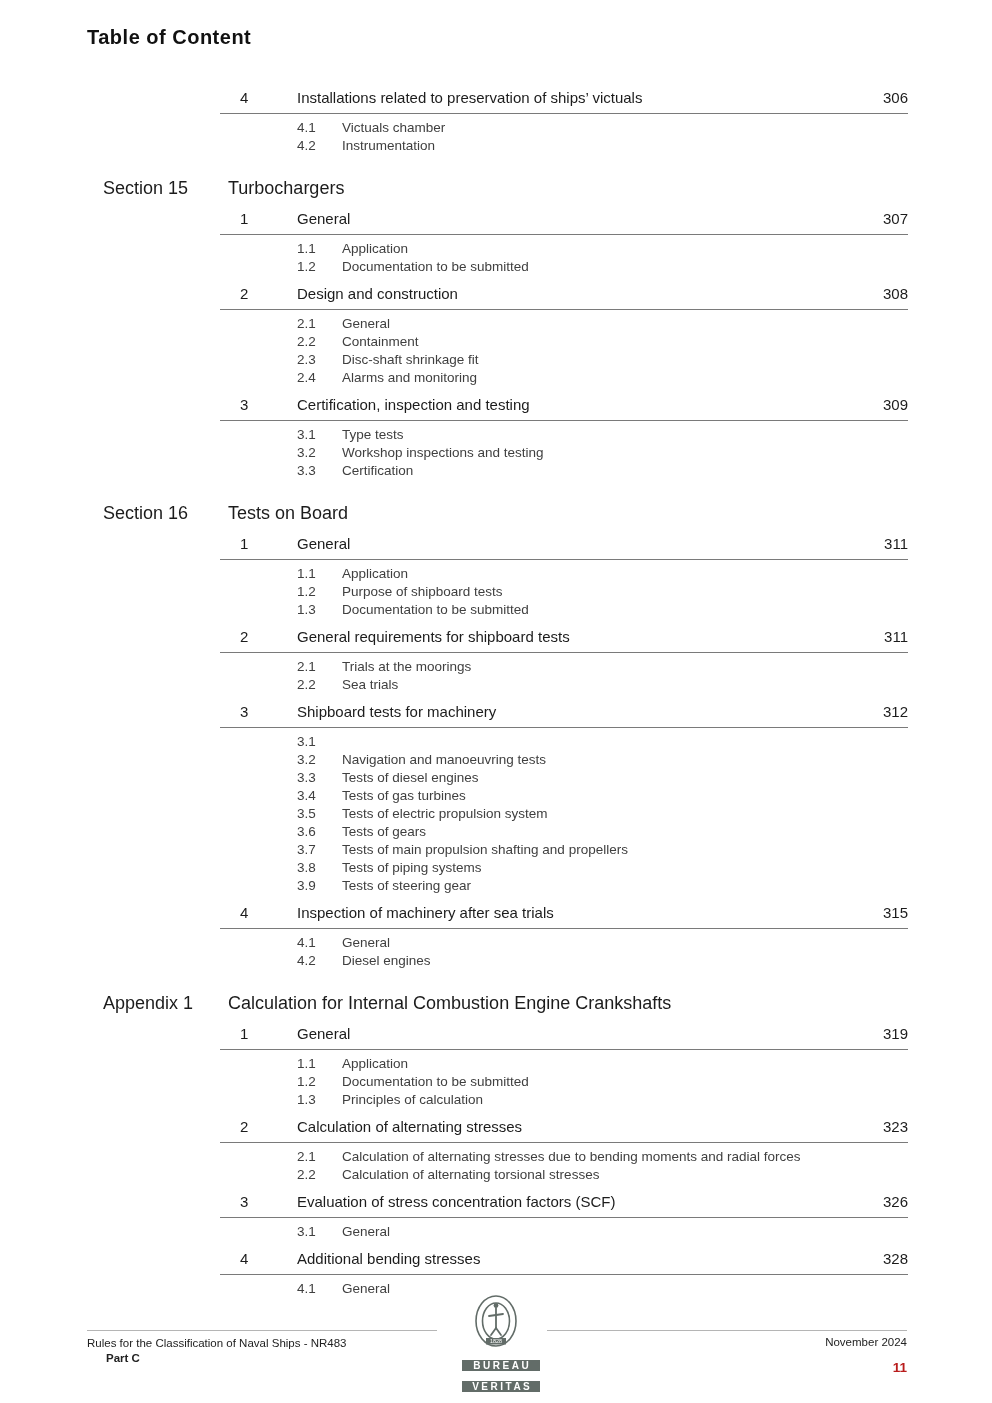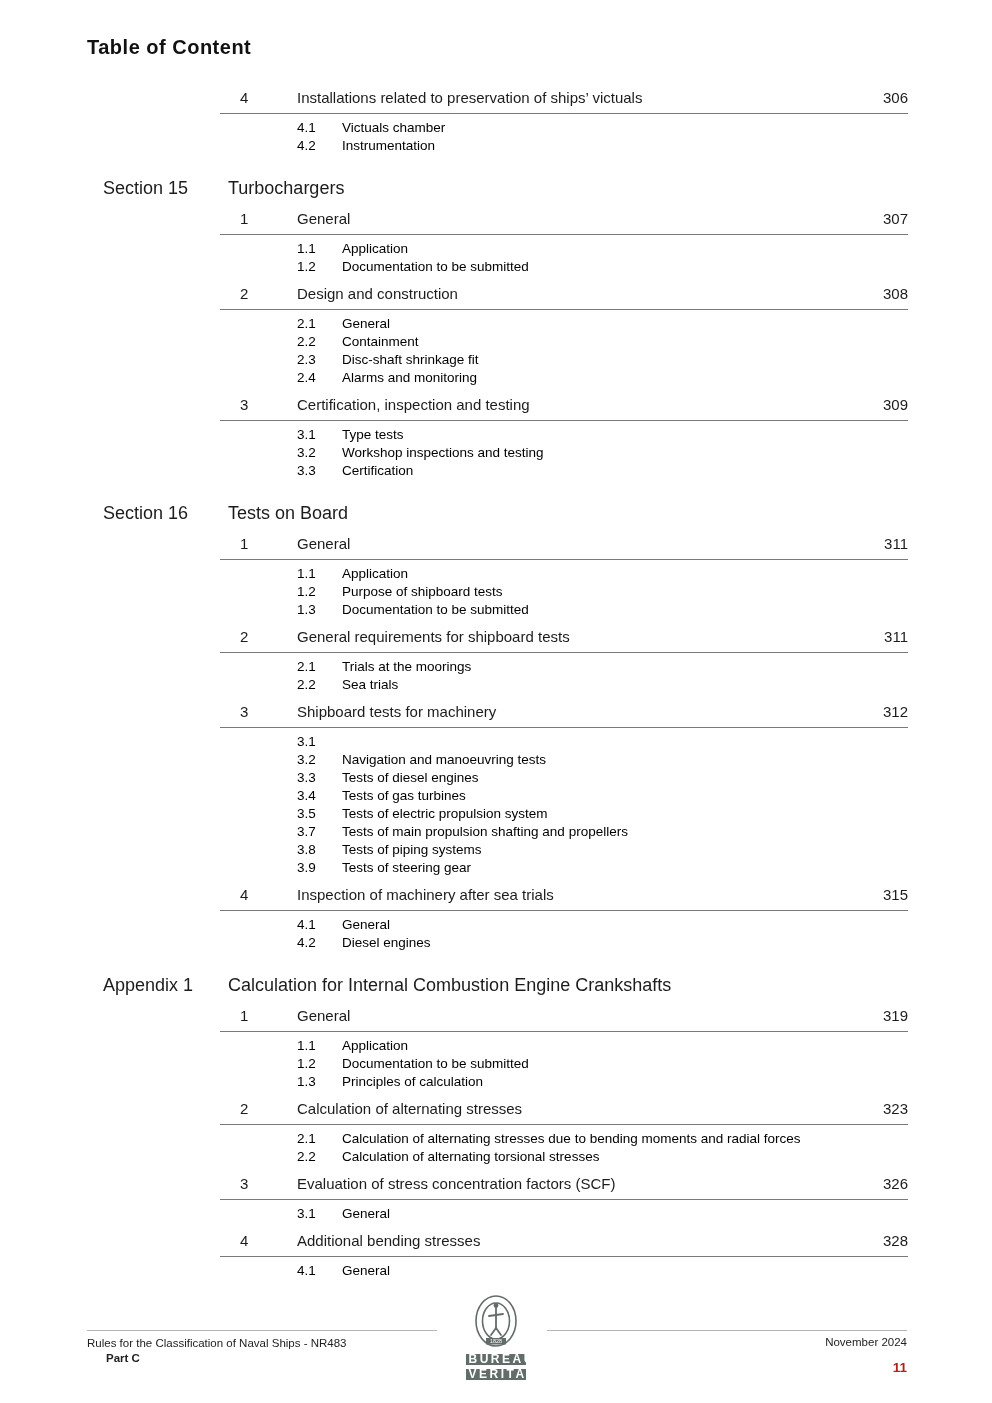--- a/index.html
+++ b/index.html
@@ -10,21 +10,21 @@
     width: 992px;
     height: 1403px;
     margin: 0 auto;
     background: #ffffff;
     color: #1c1c1c;
     overflow: hidden;
   }
   .doc-title {
     position: absolute;
     left: 87px;
-    top: 36px;
+    top: 26px;
     font-size: 20px;
     font-weight: bold;
     letter-spacing: 0.5px;
     color: #111;
   }
   
   .toc {
     position: absolute;
     top: 88px;
     left: 103px;
@@ -56,21 +56,21 @@
   }
   .entry-num { width: 57px; flex: 0 0 57px; }
   .entry-title { flex: 1; padding-right: 10px; }
   .entry-page { flex: 0 0 auto; text-align: right; }
   .subs { padding-top: 5px; }
   .sub {
     display: flex;
     font-size: 13.5px;
     line-height: 18px;
     padding-left: 77px;
-    color: #000000;
+    color: #404040;
     cursor: pointer;
   }
   .sub-num { width: 45px; flex: 0 0 45px; }
   .sub-title { flex: 1; }
   
   .footer-rule {
     position: absolute;
     top: 1330px;
     height: 1px;
     background: #b5b5b5;
@@ -105,25 +105,25 @@
   .logo {
     position: absolute;
     left: 462px;
     top: 1294px;
     width: 68px;
     text-align: center;
   }
   .logo svg { display: block; margin: 0 auto; }
   .logo-box {
     display: block;
-    width: 60px;
-    margin: 4px auto;
+    width: 78px;
+    margin: 10px auto;
     background: #626c68;
     color: #ffffff;
-    font-size: 12px;
+    font-size: 10px;
     font-weight: bold;
     letter-spacing: 2.5px;
     text-indent: 2.5px;
     line-height: 11px;
     height: 11px;
   }
   .logo-box + .logo-box { margin-top: 2px; }
 </style>
 </head>
 <body>
@@ -288,20 +288,24 @@
     <span class="sub-num">3.3</span>
     <span class="sub-title">Tests of diesel engines</span>
   </div>
               <div class="sub">
     <span class="sub-num">3.4</span>
     <span class="sub-title">Tests of gas turbines</span>
   </div>
               <div class="sub">
     <span class="sub-num">3.5</span>
     <span class="sub-title">Tests of electric propulsion system</span>
+  </div>
+              <div class="sub">
+    <span class="sub-num">3.6</span>
+    <span class="sub-title">Tests of gears</span>
   </div>
               <div class="sub">
     <span class="sub-num">3.7</span>
     <span class="sub-title">Tests of main propulsion shafting and propellers</span>
   </div>
               <div class="sub">
     <span class="sub-num">3.8</span>
     <span class="sub-title">Tests of piping systems</span>
   </div>
               <div class="sub">

